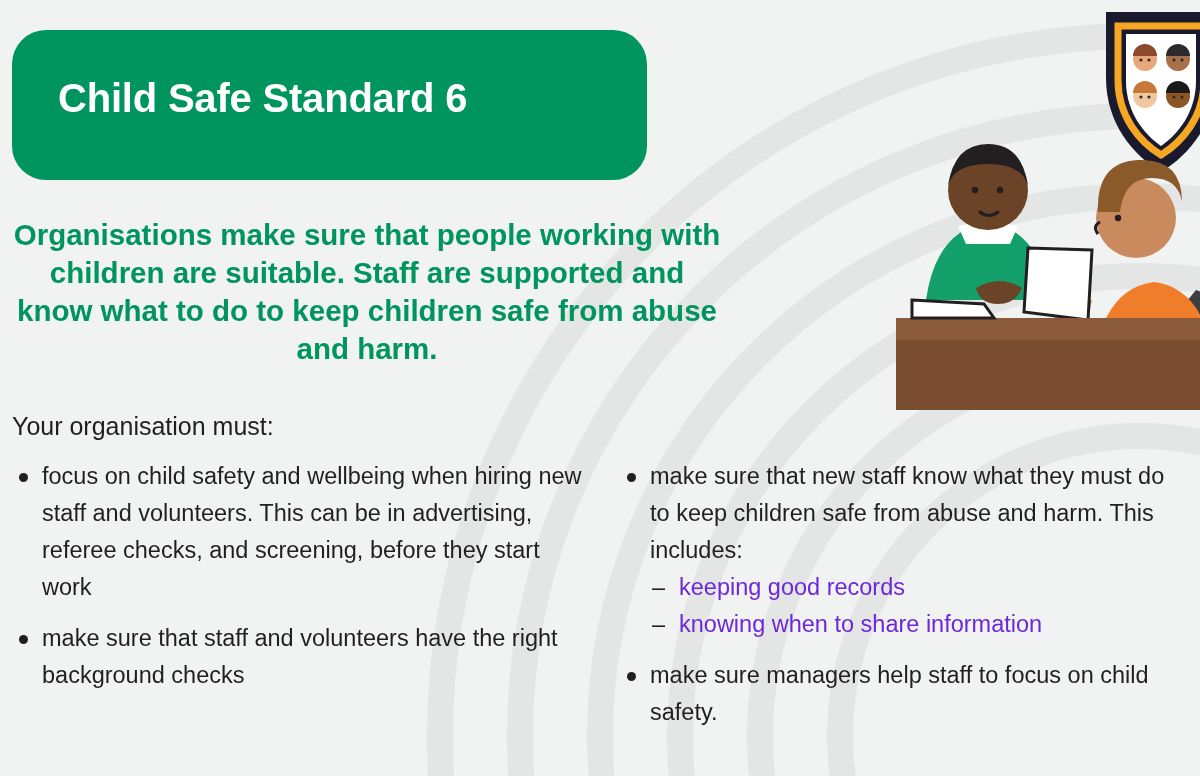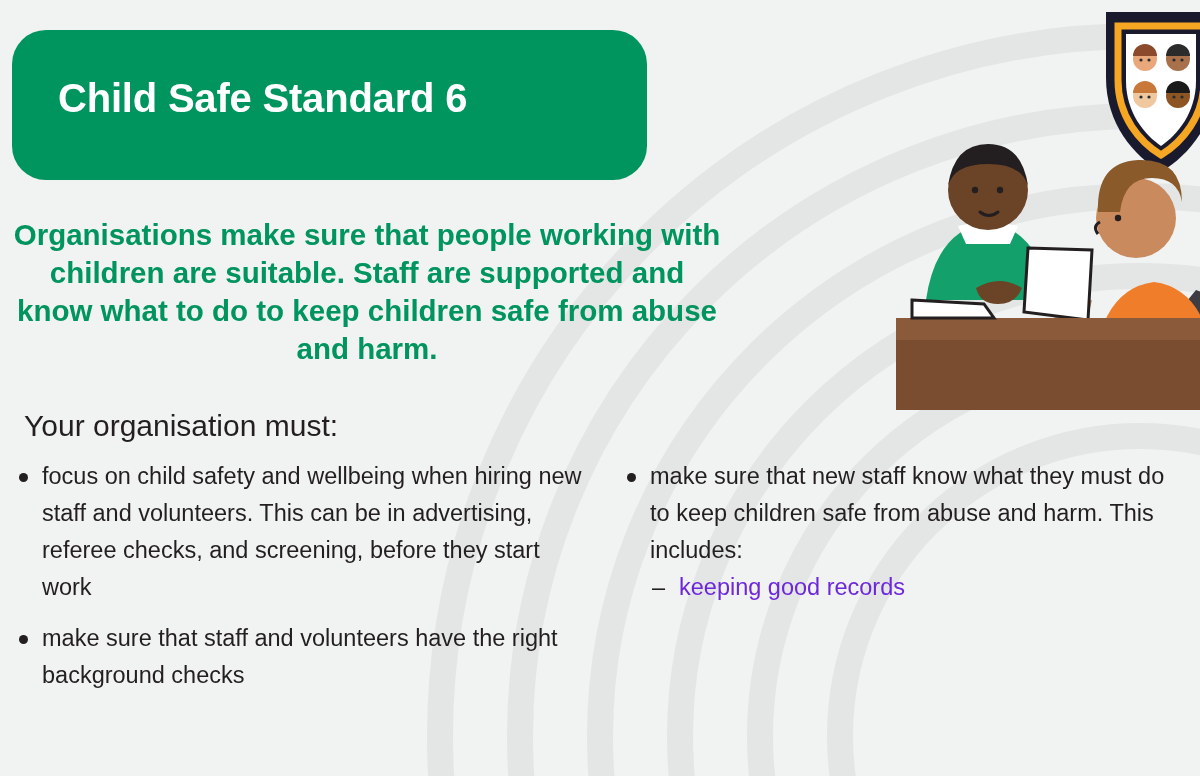--- a/index.html
+++ b/index.html
@@ -68,23 +68,22 @@
     line-height: 38px;
     text-align: center;
   }
 
   
   .lead-in {
     position: absolute;
     left: 12px;
     top: 410px;
     color: #231f20;
-    font-size: 30px;
+    font-size: 25px;
     line-height: 32px;
-    margin-left: 12px;
   }
 
   
   .col-left {
     position: absolute;
     left: 12px;
     top: 458px;
     width: 580px;
   }
   .col-right {
@@ -184,21 +183,27 @@
   </div>
 
   <div class="col-right">
     <ul class="bullets">
       <li>
         <span>make sure that new staff know what they must do to keep children safe from abuse and harm. This includes:</span>
         <ul class="sub">
           <li>
             <span>keeping good records</span>
           </li>
+          <li>
+            <span>knowing when to share information</span>
+          </li>
         </ul>
+      </li>
+      <li>
+        <span>make sure managers help staff to focus on child safety.</span>
       </li>
     </ul>
   </div>
 
   <div class="illustration">
     <svg width="340" height="410" viewBox="0 0 340 410" aria-hidden="true">
 
       <g>
         <path d="M210 12 h110 v66 c0 46 -28 78 -55 94 c-27 -16 -55 -48 -55 -94 z" fill="#1a1a2e"></path>
         <path d="M222 26 h86 v54 c0 37 -22 62 -43 75 c-21 -13 -43 -38 -43 -75 z" fill="none" stroke="#f5a623" stroke-width="7"></path>

